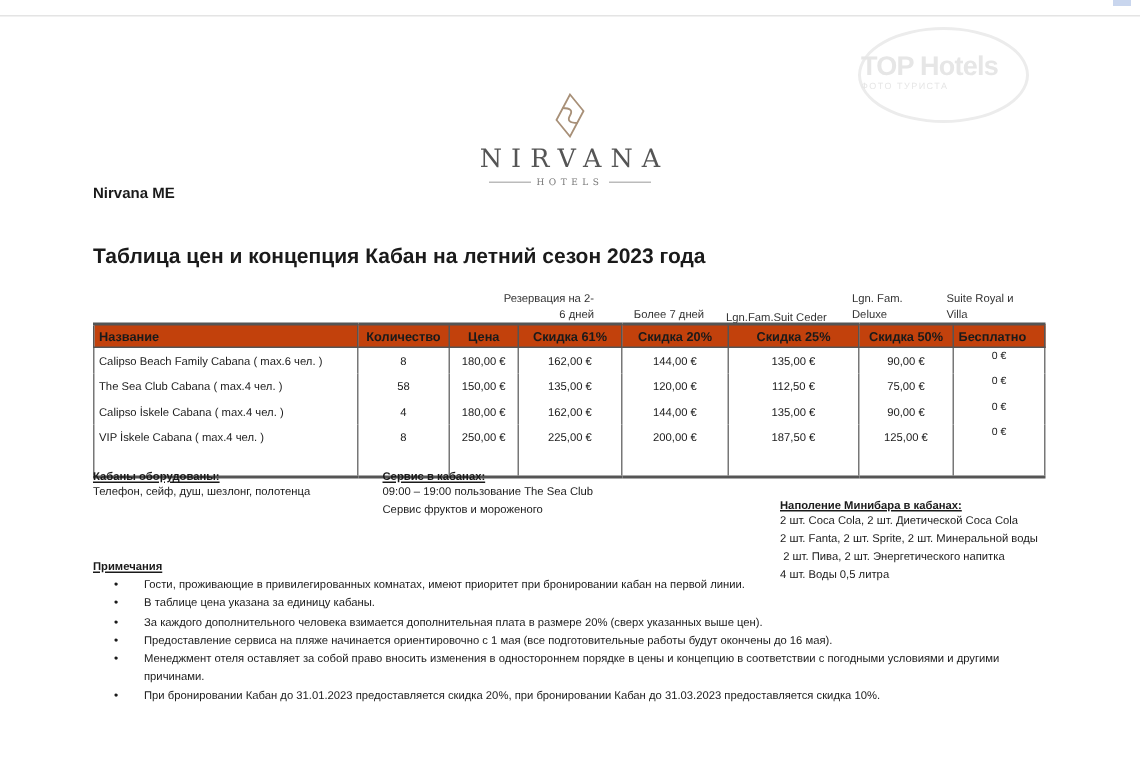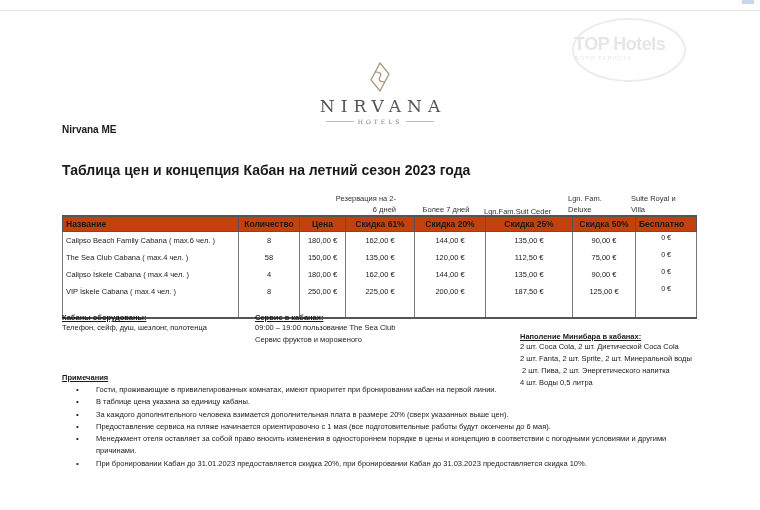--- a/index.html
+++ b/index.html
@@ -150,16 +150,16 @@
   <div class="col-line">2 шт. Fanta, 2 шт. Sprite, 2 шт. Минеральной воды</div>
   <div class="col-line" style="white-space:pre"> 2 шт. Пива, 2 шт. Энергетического напитка</div>
   <div class="col-line">4 шт. Воды 0,5 литра</div>
 </div>
 
 <div class="notes-title">Примечания</div>
 <ul class="notes">
   <li>Гости, проживающие в привилегированных комнатах, имеют приоритет при бронировании кабан на первой линии.</li>
   <li>В таблице цена указана за единицу кабаны.</li>
   <li>За каждого дополнительного человека взимается дополнительная плата в размере 20% (сверх указанных выше цен).</li>
-  <li>Предоставление сервиса на пляже начинается ориентировочно с 1 мая (все подготовительные работы будут окончены до 6 мая).</li>
+  <li>Предоставление сервиса на пляже начинается ориентировочно с 1 мая (все подготовительные работы будут окончены до 16 мая).</li>
   <li>Менеджмент отеля оставляет за собой право вносить изменения в одностороннем порядке в цены и концепцию в соответствии с  погодными условиями и другими причинами.</li>
   <li>При бронировании Кабан до 31.01.2023 предоставляется скидка 20%, при бронировании Кабан до 31.03.2023 предоставляется скидка 10%.</li>
 </ul>
 
 </body></html>

